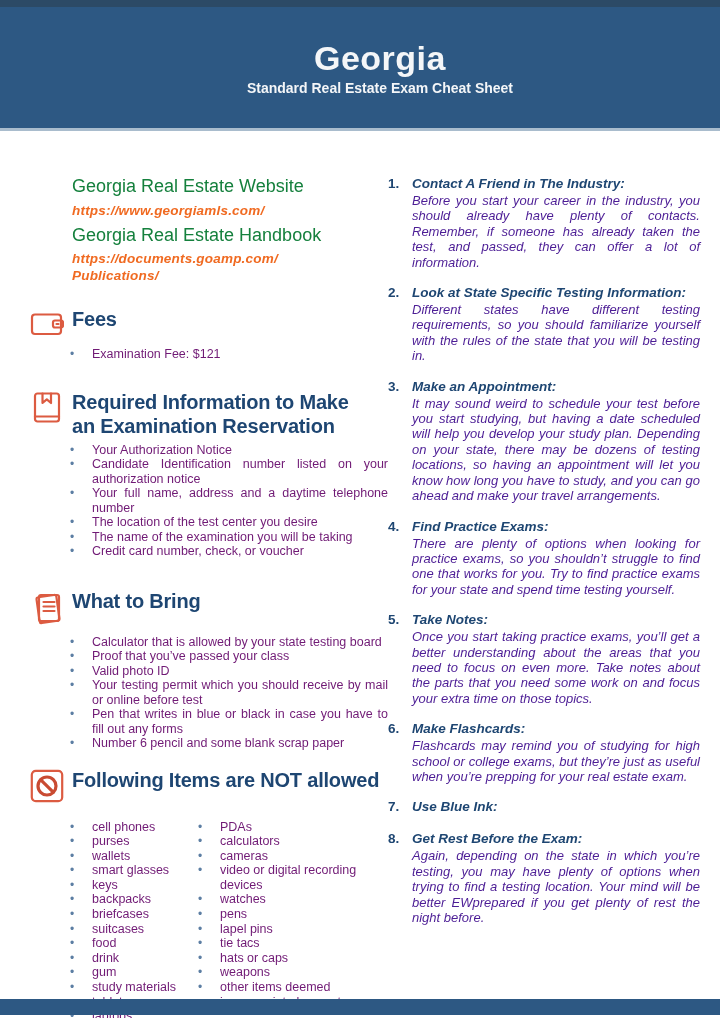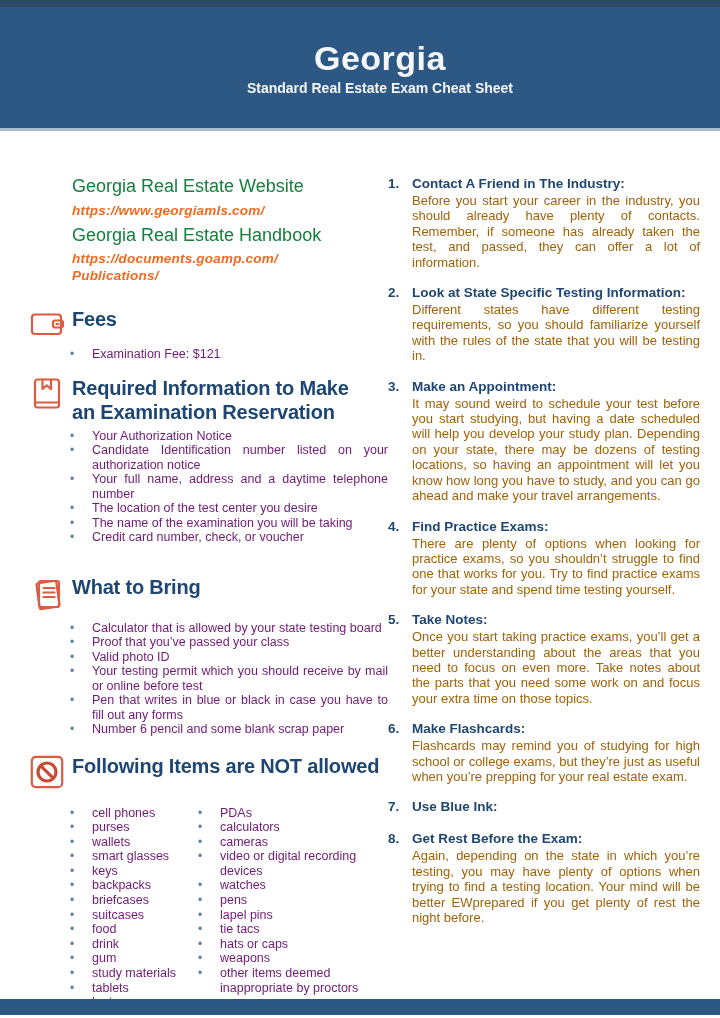--- a/index.html
+++ b/index.html
@@ -40,30 +40,30 @@
   .b-text { flex:1; color:#701a75; font-size:12.5px; text-align:justify; }
   .bullets.plain .b-text { text-align:left; }
 
   .na-cols { display:flex; margin-left:40px; margin-top:8px; }
   .na-col1 { width:128px; }
   .na-col2 { width:190px; }
   .na-cols .b-row { line-height:14.6px; }
   .na-cols .b-text { text-align:left; }
   .na-col2 .b-text { max-width:168px; }
 
-  .fees-gap { margin-bottom:14px; }
+  .fees-gap { margin-bottom:28px; }
   .req-gap  { margin-bottom:30px; }
   .bring-gap{ margin-bottom:17px; }
 
   
   .tip { display:flex; margin-bottom:14px; }
   .tip-num { flex:0 0 24px; color:#1e4672; font-size:13.5px; font-weight:bold; line-height:18px; }
-  .tip-content { flex:1; }
+  .tip-content { flex:1;font-style:italic; }
   .tip-title { color:#1e4672; font-size:13.5px; font-weight:bold; line-height:18px; }
-  .tip-text { color:#a16207; font-size:13px; line-height:15.4px; text-align:justify; }
+  .tip-text { color:#4c1d95; font-size:13px; line-height:15.4px; text-align:justify; }
 
   svg .o { stroke:#dc5b41; fill:none; stroke-width:2.2; stroke-linecap:round; stroke-linejoin:round; }
   svg .r { stroke:#c94b32; fill:none; stroke-width:3.2; stroke-linecap:round; }
 </style>
 </head>
 <body>
 
 <div class="page">
 
   <div class="header">

